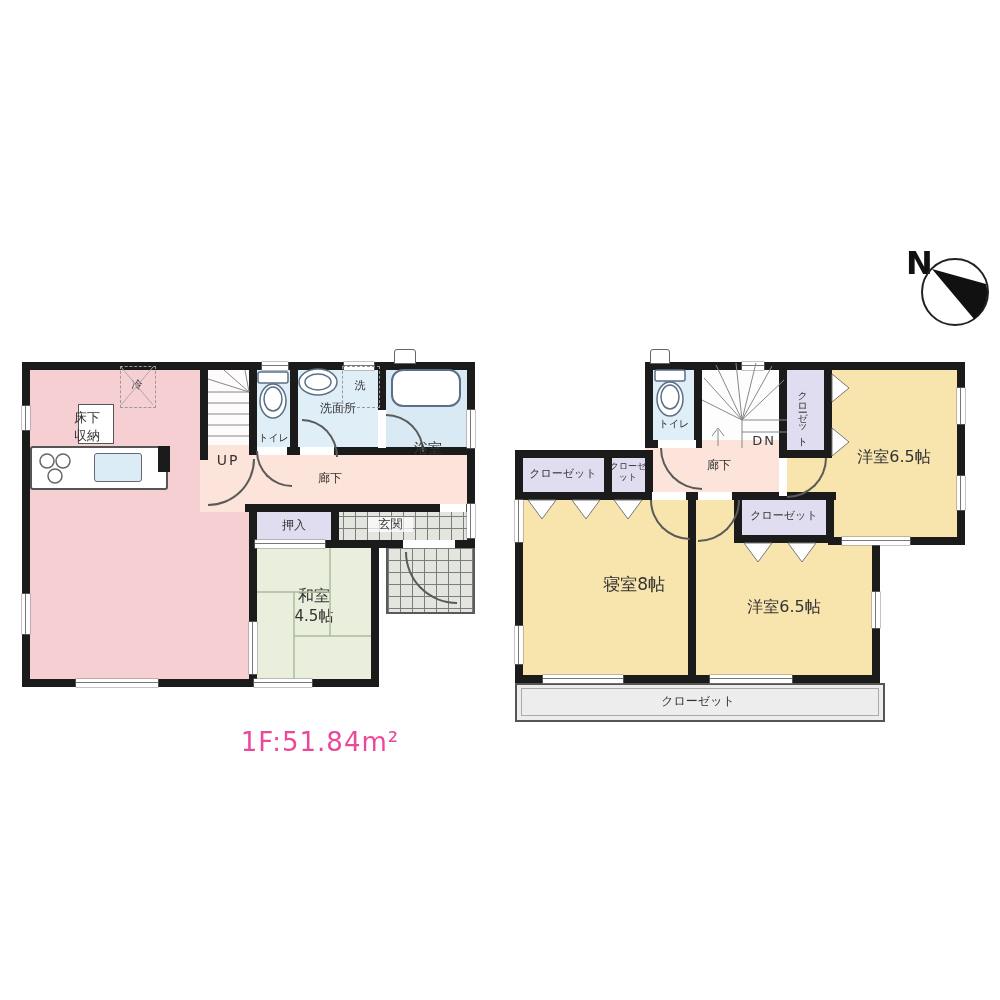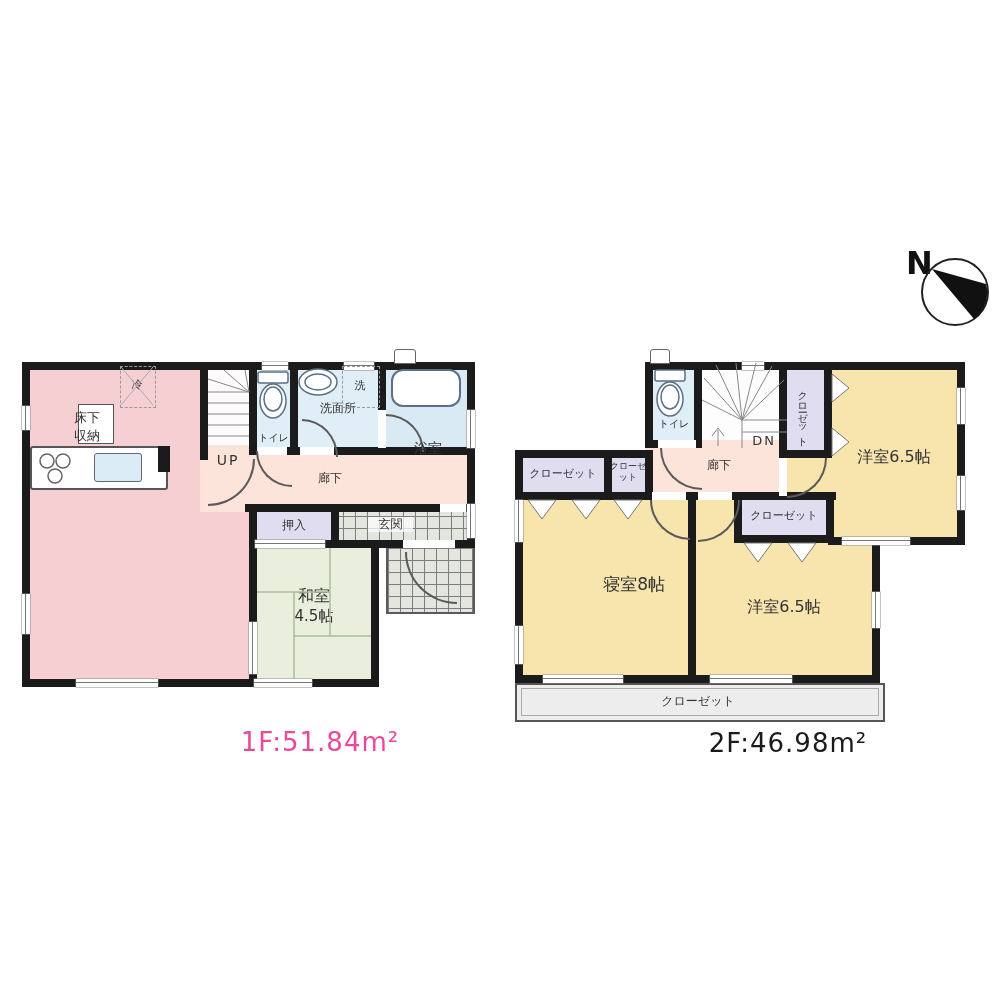--- a/index.html
+++ b/index.html
@@ -161,21 +161,20 @@
   <div class="lbl" style="left:744px;top:433px;width:40px;font-size:13px;letter-spacing:2px;">DN</div>
   <div class="lbl" style="left:694px;top:458px;width:50px;font-size:12px;">廊下</div>
   <div class="lbl" style="left:796px;top:372px;height:82px;font-size:10px;writing-mode:vertical-rl;white-space:normal;">クローゼット</div>
   <div class="lbl" style="left:834px;top:447px;width:120px;font-size:16px;">洋室6.5帖</div>
   <div class="lbl" style="left:519px;top:467px;width:88px;font-size:11px;">クローゼット</div>
   <div class="lbl" style="left:607px;top:461px;width:42px;font-size:9px;white-space:normal;word-break:break-all;">クローゼット</div>
   <div class="lbl" style="left:545px;top:574px;width:120px;font-size:17px;text-align:right;">寝室8帖</div>
   <div class="lbl" style="left:724px;top:597px;width:120px;font-size:16px;">洋室6.5帖</div>
   <div class="lbl" style="left:739px;top:509px;width:90px;font-size:11px;">クローゼット</div>
   <div class="lbl" style="left:640px;top:694px;width:116px;font-size:12px;">クローゼット</div>
-  <div class="lbl" style="left:668px;top:728px;width:240px;font-size:26px;color:#1a1a1a;letter-spacing:1px;">2F:46.98m²</div>
 
   <svg width="1000" height="1000" viewBox="0 0 1000 1000">
 
     <g stroke="#888" stroke-width="1" fill="none">
       <path d="M208 392 H249 M208 403 H249 M208 414 H249 M208 425 H249 M208 436 H249"></path>
       <path d="M249 392 L208 379 M249 392 L224 370 M249 392 L245 370"></path>
     </g>
 
     <g stroke="#888" stroke-width="1" fill="none">
       <path d="M742 420 L702 400 M742 420 L704 378 M742 420 L716 365 M742 420 L736 363 M742 420 L756 363 M742 420 L772 366 M742 420 L784 380"></path>

